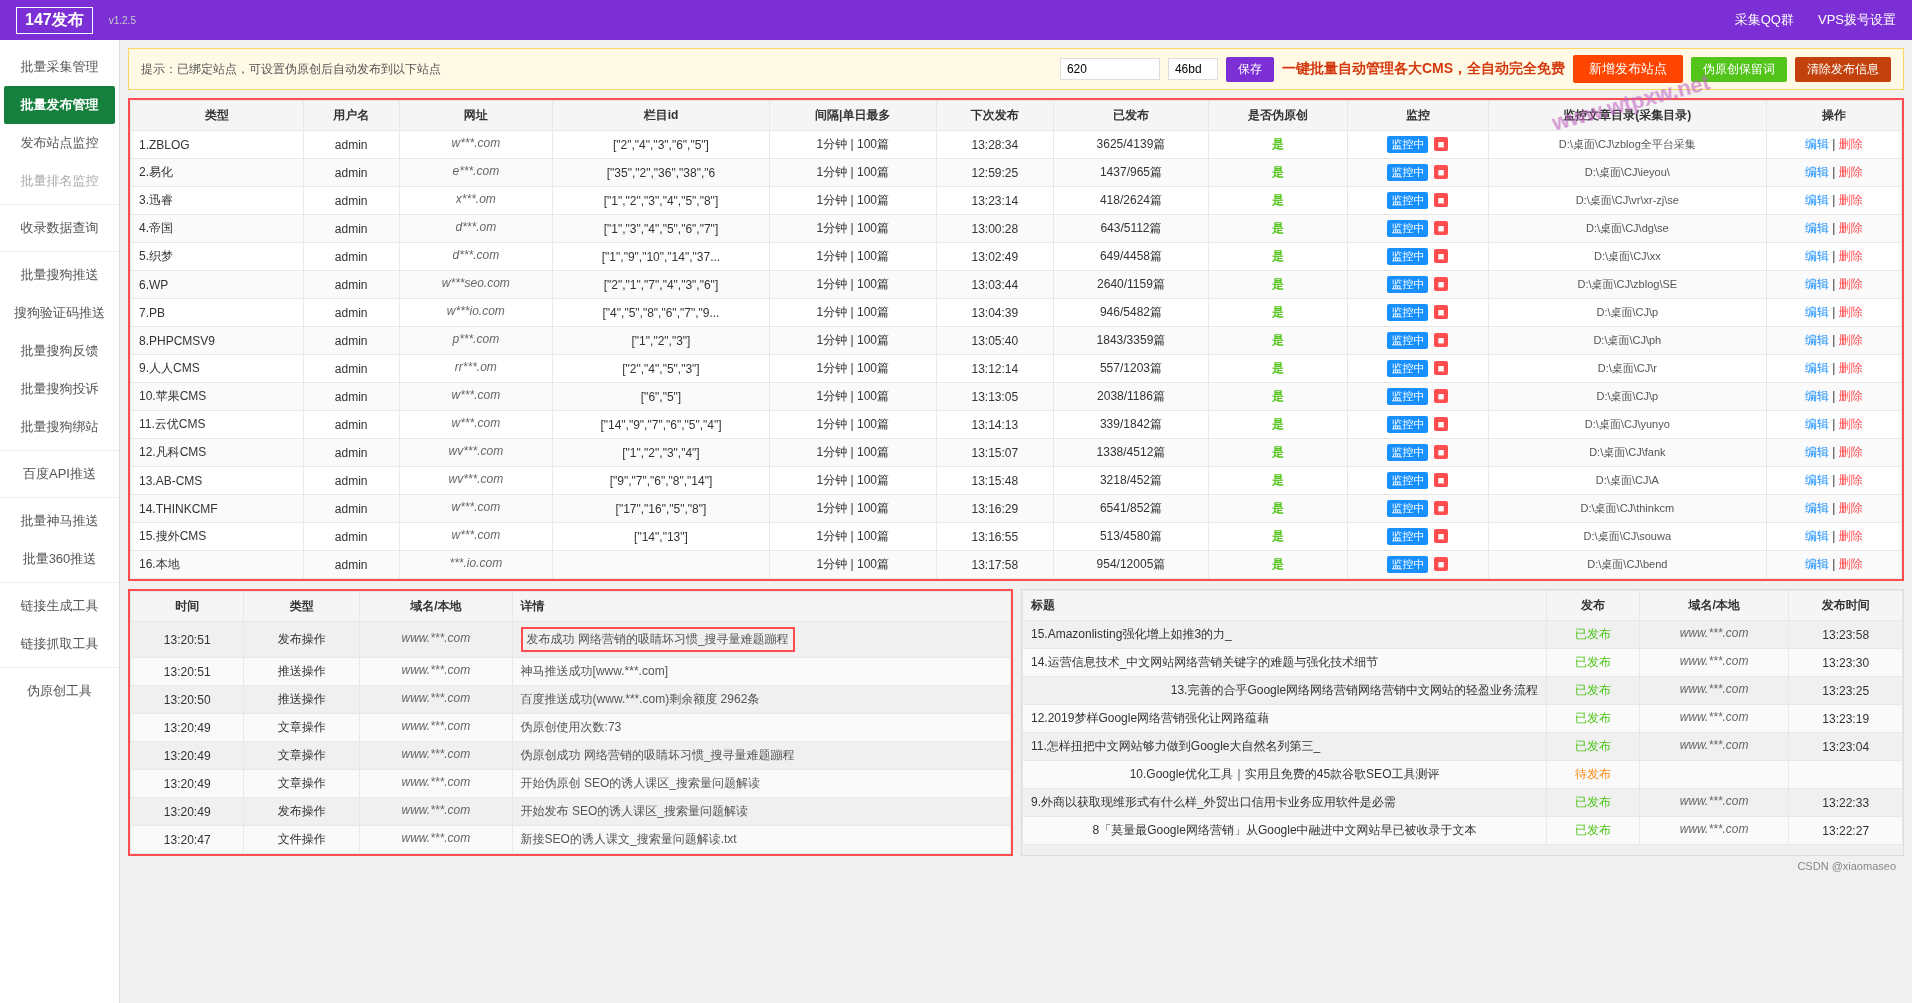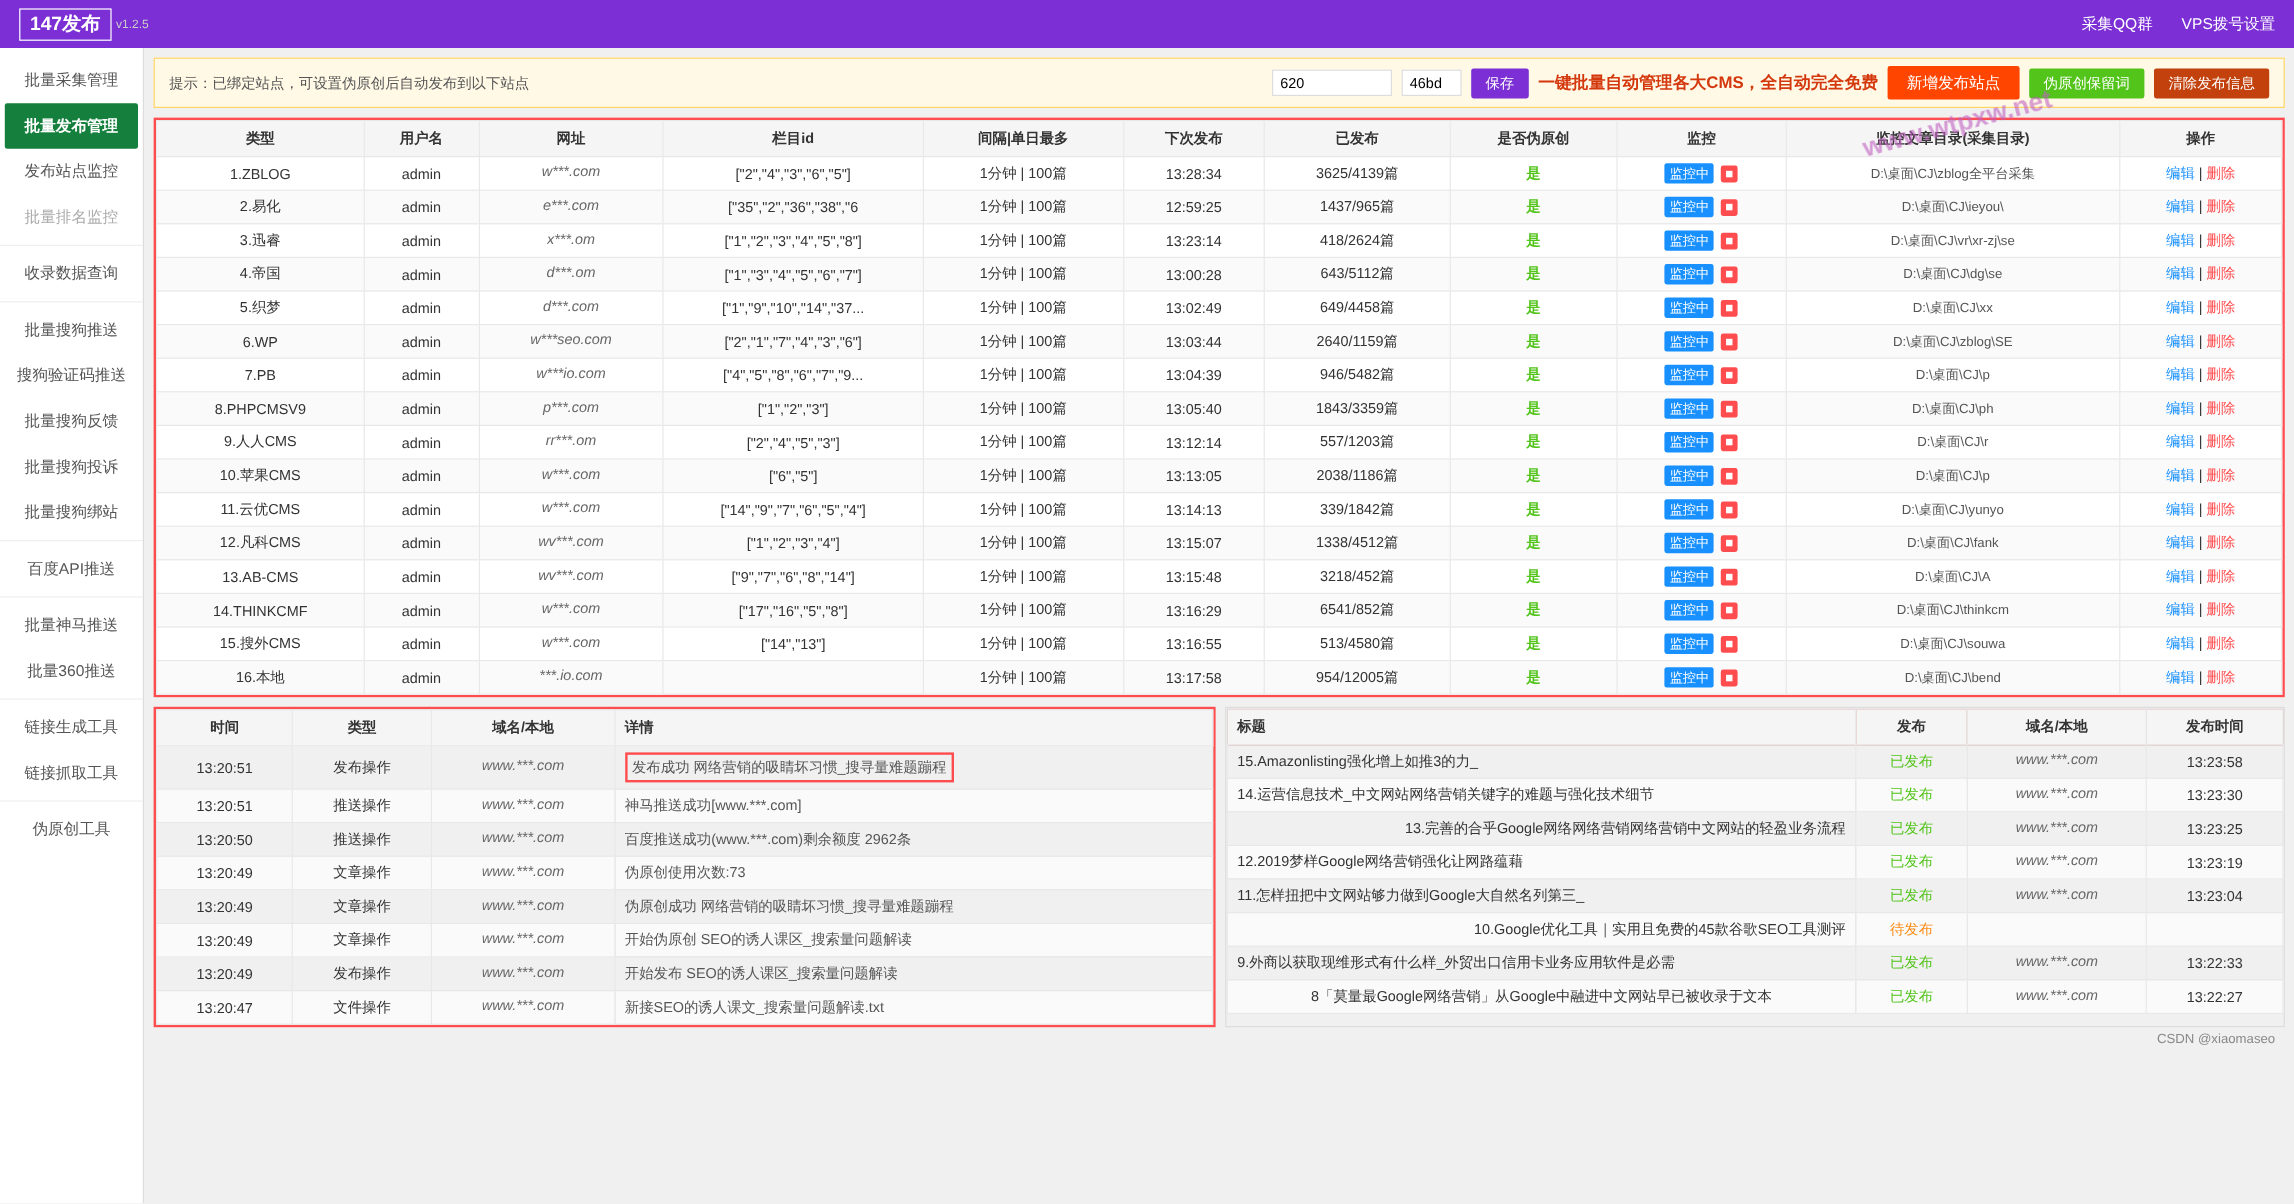--- a/index.html
+++ b/index.html
@@ -1,21 +1,21 @@
 <!DOCTYPE html>
 <html><head>
   <meta charset="utf-8">
   <style>
     * { margin: 0; padding: 0; box-sizing: border-box; }
     body { font-family: 'Microsoft YaHei', Arial, sans-serif; font-size: 12px; background: #f0f0f0; color: #333; width: 1912px; min-height: 1003px; overflow-x: auto; }
 
     
     .header { background: #7b2fd4; display: flex; align-items: center; justify-content: space-between; padding: 6px 16px; height: 40px; }
     .header-logo { color: #fff; font-size: 16px; font-weight: bold; border: 1.5px solid #fff; padding: 2px 8px; }
-    .header-version { color: #ccc; font-size: 10px; margin-left: 0; }
+    .header-version { color: #ccc; font-size: 10px; margin-left: 12px; }
     .header-links { display: flex; gap: 24px; }
     .header-link { color: #fff; font-size: 13px; cursor: pointer; text-decoration: none; }
 
     
     .main-layout { display: flex; }
 
     
     .sidebar { width: 120px; background: #fff; border-right: 1px solid #ddd; display: flex; flex-direction: column; padding: 8px 0; min-height: 963px; }
     .sidebar-item { padding: 10px 12px; font-size: 13px; cursor: pointer; color: #555; text-align: center; }
     .sidebar-item.active { background: #15803d; color: #fff; font-weight: bold; border-radius: 2px; margin: 0 4px; }
@@ -38,21 +38,21 @@
     .notice-promo { color: #d4380d; font-size: 14px; font-weight: bold; }
 
     
     .table-section { background: #fff; border: 2px solid #ff4d4f; margin-bottom: 8px; }
     .table-scroll { overflow-x: auto; }
     table { width: 100%; border-collapse: collapse; font-size: 12px; }
     th { background: #f5f5f5; padding: 6px 8px; border: 1px solid #e8e8e8; font-weight: bold; text-align: center; white-space: nowrap; color: #333; }
     td { padding: 5px 8px; border: 1px solid #e8e8e8; text-align: center; white-space: nowrap; vertical-align: middle; }
     tr:nth-child(even) { background: #fafafa; }
 
-    .site-type { text-align: center; font-weight: normal; }
+    .site-type { text-align: left; font-weight: normal; }
     .url-blur { color: #666; font-style: italic; display: inline-block; max-width: 120px; overflow: hidden; text-overflow: ellipsis; }
     .status-yes { color: #52c41a; font-weight: bold; }
     .monitor-btn { background: #1890ff; color: #fff; font-size: 11px; padding: 1px 4px; border-radius: 2px; display: inline-block; margin-right: 2px; }
     .stop-btn { background: #ff4d4f; color: #fff; font-size: 11px; padding: 1px 4px; border-radius: 2px; display: inline-block; }
     .edit-link { color: #1890ff; cursor: pointer; }
     .del-link { color: #ff4d4f; cursor: pointer; }
     .path-text { color: #555; font-size: 11px; }
 
     
     .bottom-section { display: flex; gap: 8px; }
@@ -546,21 +546,21 @@
     <td><span class="url-blur">www.***.com</span></td>
     <td>13:23:19</td>
   </tr>
               <tr>
     <td style="text-align:left;max-width:300px;overflow:hidden;text-overflow:ellipsis;">11.怎样扭把中文网站够力做到Google大自然名列第三_</td>
     <td class="published">已发布</td>
     <td><span class="url-blur">www.***.com</span></td>
     <td>13:23:04</td>
   </tr>
               <tr>
-    <td style="text-align:right;max-width:300px;overflow:hidden;text-overflow:ellipsis;">10.Google优化工具｜实用且免费的45款谷歌SEO工具测评</td>
+    <td style="text-align:center;max-width:300px;overflow:hidden;text-overflow:ellipsis;">10.Google优化工具｜实用且免费的45款谷歌SEO工具测评</td>
     <td class="pending">待发布</td>
     <td><span class="url-blur"></span></td>
     <td></td>
   </tr>
               <tr>
     <td style="text-align:left;max-width:300px;overflow:hidden;text-overflow:ellipsis;">9.外商以获取现维形式有什么样_外贸出口信用卡业务应用软件是必需</td>
     <td class="published">已发布</td>
     <td><span class="url-blur">www.***.com</span></td>
     <td>13:22:33</td>
   </tr>

